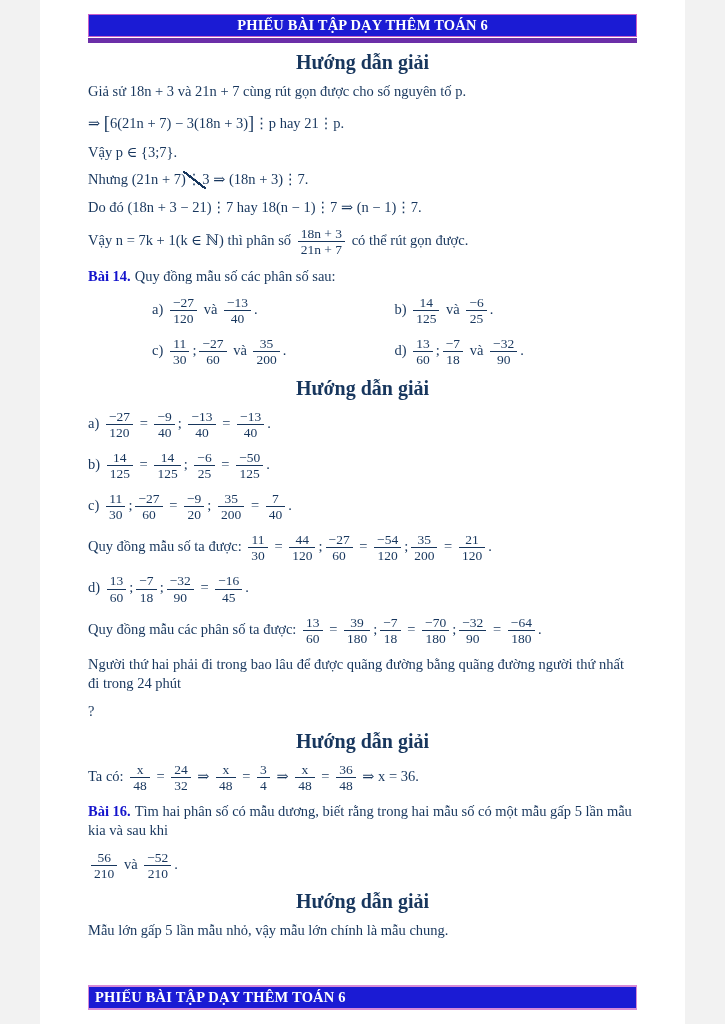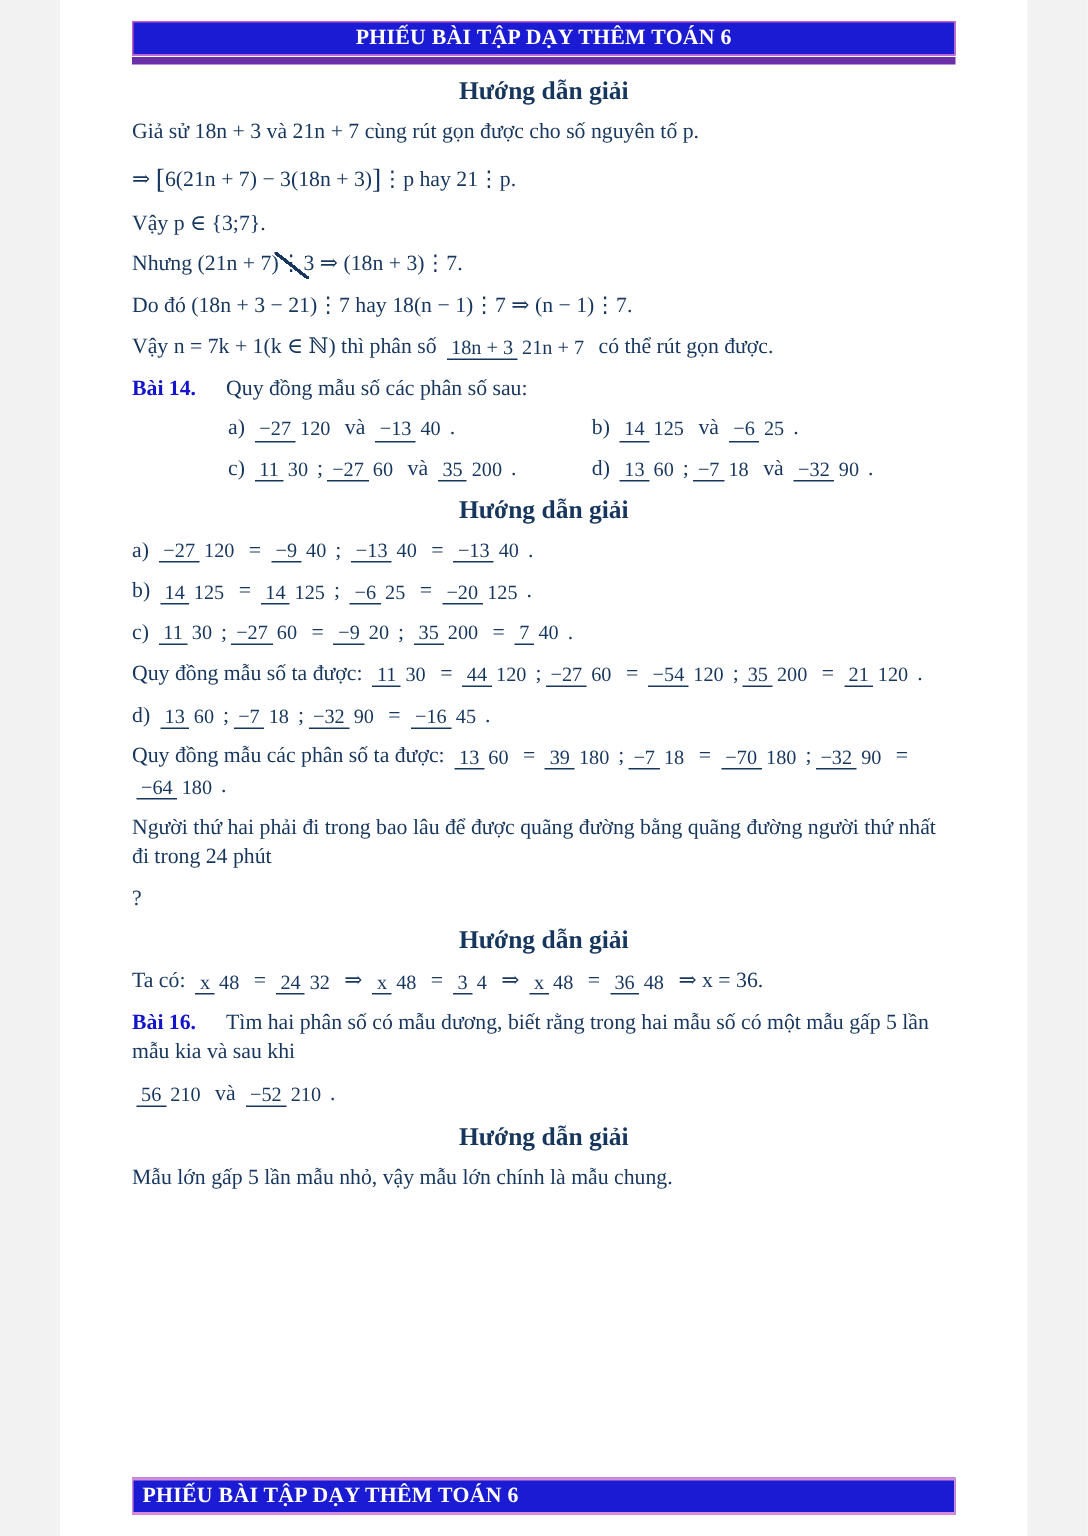--- a/index.html
+++ b/index.html
@@ -9,26 +9,26 @@
     margin:0 auto;box-sizing:border-box;
   }
   .inner{padding:14px 48px 0 48px;}
   .bar{
     background:#1b1bd4;border:1px solid #c95fc9;color:#ffffff;
     font-weight:bold;font-size:14.5px;text-align:center;padding:2px 4px;
     letter-spacing:.2px;box-sizing:border-box;
   }
   .strip{height:5px;background:#6b2fa8;margin-top:1px;}
   .doc{margin-top:2px;}
-  .heading{text-align:center;font-weight:bold;font-size:17px;margin:8px 0;color:#17365d;}
+  .heading{text-align:center;font-weight:bold;font-size:20px;margin:8px 0;color:#17365d;}
   .p{margin:8px 0;font-size:14.5px;line-height:1.35;}
-  .lbl{color:#1414cc;font-weight:bold;margin-right:20px;font-family:Liberation Serif, serif;}
+  .lbl{color:#1414cc;font-weight:bold;margin-right:4px;font-family:Liberation Serif, serif;}
   .big{font-size:1.28em;vertical-align:-1px;}
   .fr{
-    display:inline-flex;flex-direction:row;vertical-align:middle;
+    display:inline-flex;flex-direction:column;vertical-align:middle;
     text-align:center;margin:1px 3px;font-size:13.5px;line-height:1.12;
   }
   .fr .n{border-bottom:1px solid currentColor;padding:0 3px;}
   .fr .d{padding:0 3px;}
   .row2{display:flex;font-size:14.5px;margin:8px 0;}
   .row2 .col{flex:0 0 50%;box-sizing:border-box;}
   .row2 .col.l{padding-left:64px;}
   .row2 .col.r{padding-left:32px;}
   .nd{position:relative;display:inline-block;padding:0 1px;}
   .nd::after{
@@ -119,21 +119,21 @@
         <div class="p"><span>b) </span><span class="fr">
             <span class="n">14</span>
             <span class="d">125</span>
           </span><span> = </span><span class="fr">
             <span class="n">14</span>
             <span class="d">125</span>
           </span><span>; </span><span class="fr">
             <span class="n">−6</span>
             <span class="d">25</span>
           </span><span> = </span><span class="fr">
-            <span class="n">−20</span>
+            <span class="n">−50</span>
             <span class="d">125</span>
           </span><span>.</span></div>
         <div class="p"><span>c) </span><span class="fr">
             <span class="n">11</span>
             <span class="d">30</span>
           </span><span>;</span><span class="fr">
             <span class="n">−27</span>
             <span class="d">60</span>
           </span><span> = </span><span class="fr">
             <span class="n">−9</span>

